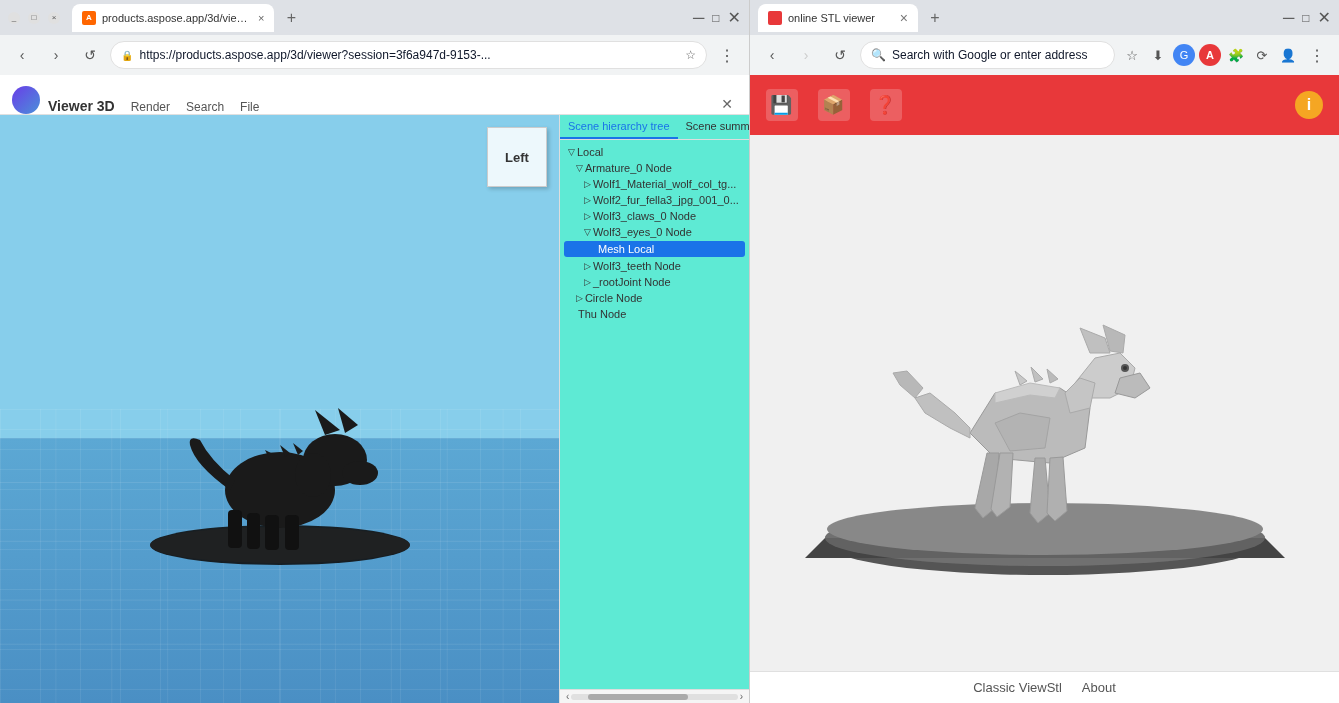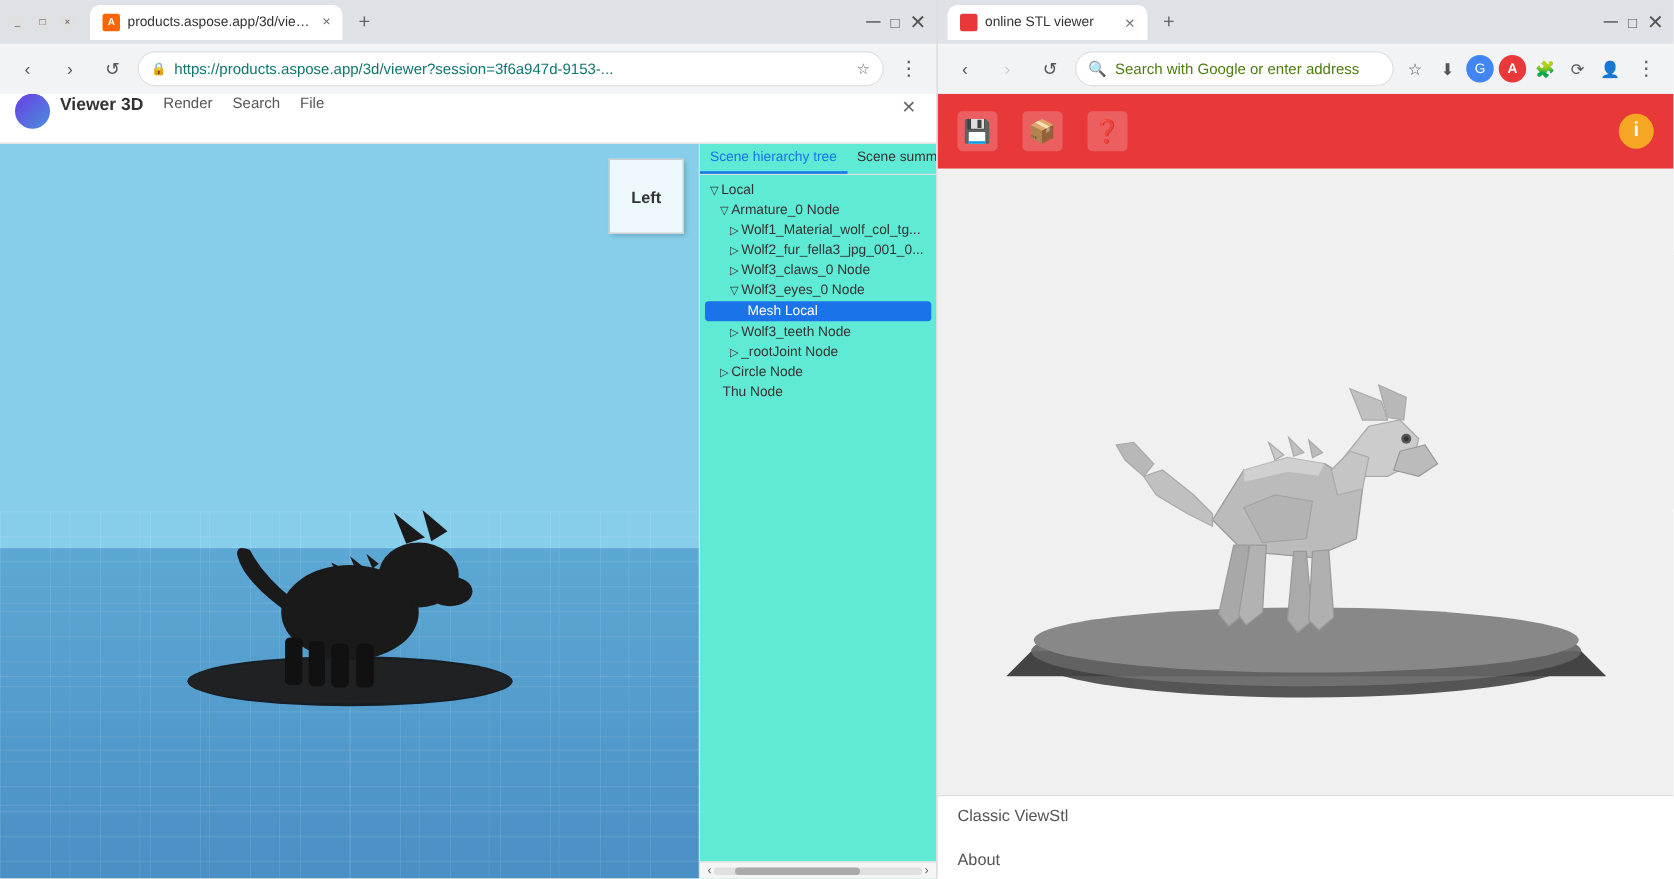--- a/index.html
+++ b/index.html
@@ -104,21 +104,21 @@
       border-radius: 20px;
       height: 28px;
       padding: 0 10px;
       gap: 6px;
       font-size: 12px;
       color: #333;
       border: 1px solid #e0e0e0;
     }
 
     .url-lock { font-size: 10px; color: #5f6368; }
-    .url-text { flex: 1; font-size: 12px; color: #0f766e; overflow: hidden; text-overflow: ellipsis; white-space: nowrap; }
+    .url-text { flex: 1; font-size: 12px; color: #0f172a; overflow: hidden; text-overflow: ellipsis; white-space: nowrap; }
     .url-star { font-size: 12px; color: #666; }
 
     .menu-btn {
       width: 28px; height: 28px;
       display: flex; align-items: center; justify-content: center;
       color: #555;
       font-size: 16px;
       cursor: pointer;
     }
 
@@ -126,21 +126,21 @@
     .app-window {
       flex: 1;
       display: flex;
       flex-direction: column;
       background: #f5f5f5;
       overflow: hidden;
     }
 
     .app-titlebar {
       display: flex;
-      align-items: flex-start;
+      align-items: flex-end;
       background: #fff;
       height: 40px;
       padding: 0 12px;
       border-bottom: 1px solid #e0e0e0;
       flex-shrink: 0;
     }
 
     .app-logo {
       width: 28px; height: 28px;
       background: linear-gradient(135deg, #6a3de8, #4a90d9);
@@ -475,21 +475,20 @@
     }
 
     .stl-footer-links span { cursor: pointer; }
 
     .stl-footer-links2 {
       display: flex;
       gap: 20px;
       justify-content: center;
       font-size: 13px;
       color: #555;
-      flex-direction: column;
     }
 
     .stl-footer-links2 span { cursor: pointer; }
 
     
     .grid-svg {
       position: absolute;
       bottom: 0; left: 0;
       width: 100%; height: 50%;
     }
@@ -709,21 +708,21 @@
         <span style="font-size:16px; cursor:pointer; color:#555;">✕</span>
       </div>
     </div>
 
     <div class="right-address-bar">
       <div class="nav-btn">‹</div>
       <div class="nav-btn" style="color:#ccc;">›</div>
       <div class="nav-btn">↺</div>
       <div class="right-url-bar">
         <span style="color:#666; font-size:12px;">🔍</span>
-        <span style="font-size:12px; color:#4d7c0f; flex:1;">Search with Google or enter address</span>
+        <span style="font-size:12px; color:#0f172a; flex:1;">Search with Google or enter address</span>
       </div>
       <div class="right-toolbar-icons">
         <div class="toolbar-icon">☆</div>
         <div class="toolbar-icon">⬇</div>
         <div class="toolbar-icon" style="width:22px;height:22px;background:#4285f4;border-radius:50%;color:#fff;display:flex;align-items:center;justify-content:center;font-size:11px;">G</div>
         <div class="toolbar-icon" style="background:#e8383a;border-radius:50%;color:#fff;font-size:11px;font-weight:bold;">A</div>
         <div class="toolbar-icon">🧩</div>
         <div class="toolbar-icon">⟳</div>
         <div class="toolbar-icon">👤</div>
         <div class="menu-btn">⋮</div>

